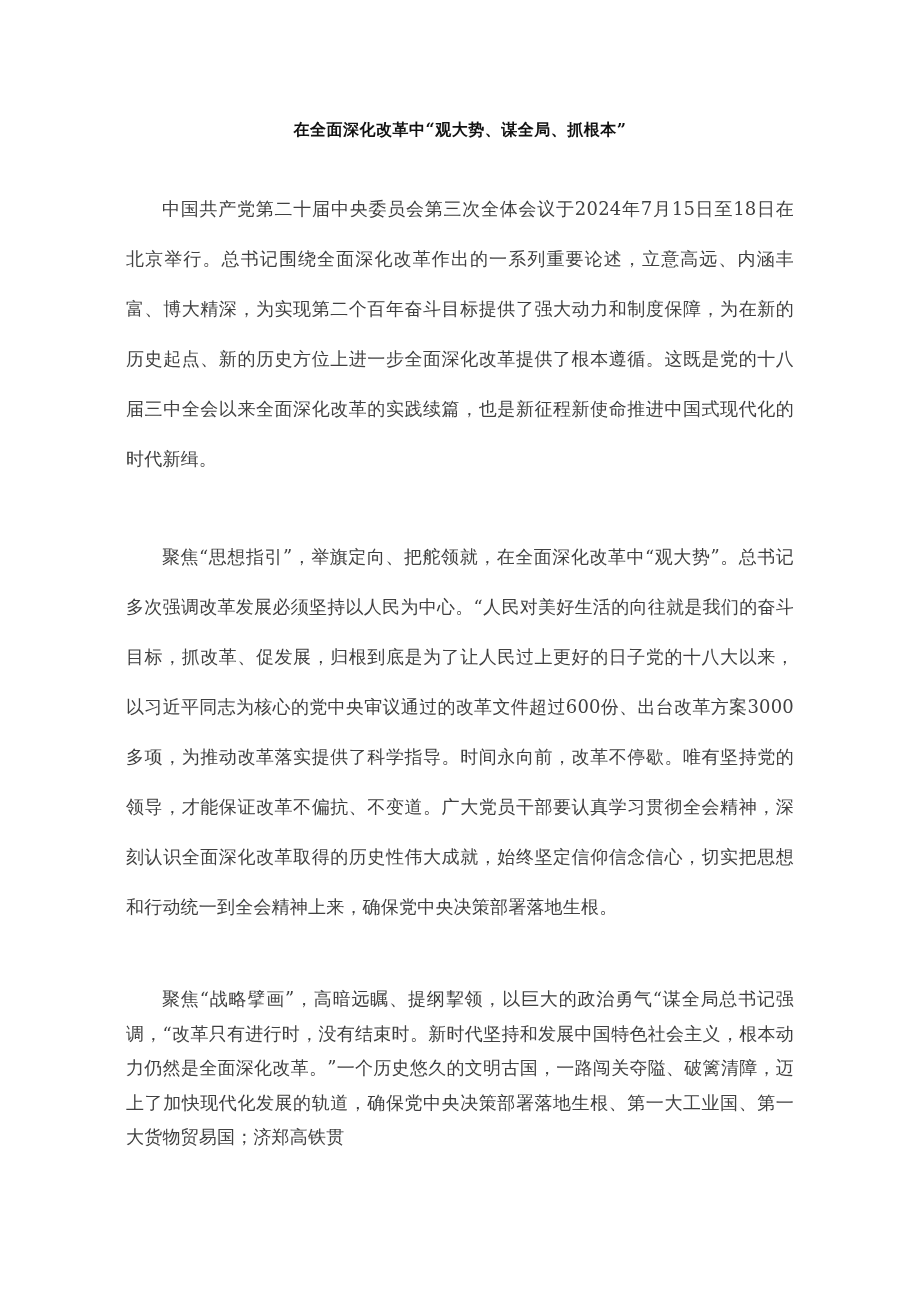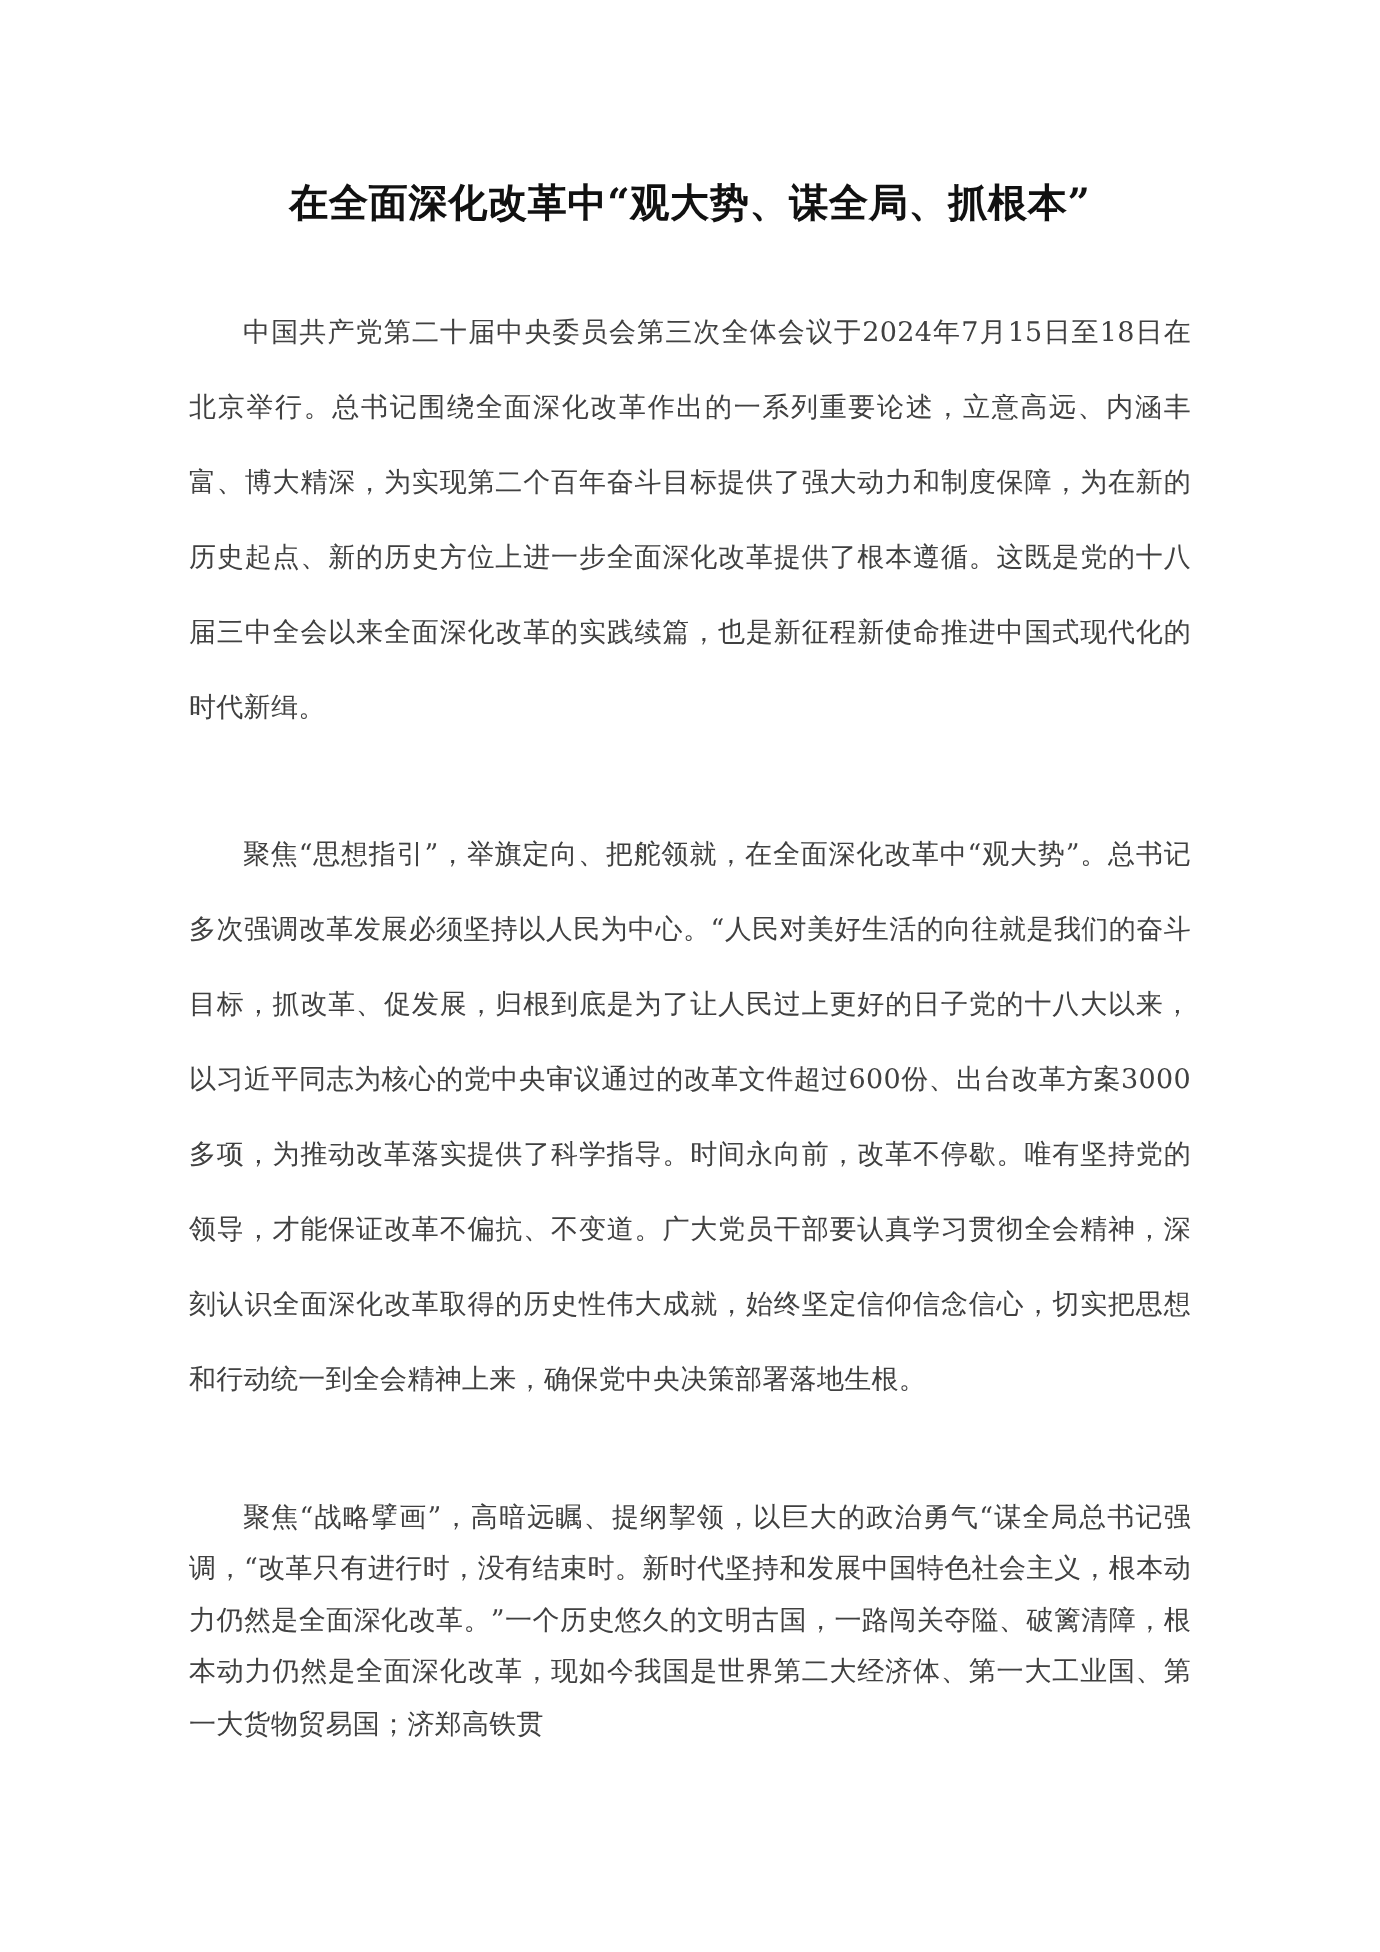--- a/index.html
+++ b/index.html
@@ -22,21 +22,21 @@
   }
 
   .doc-body {
     position: absolute;
     left: 126px;
     top: 0;
     width: 668px;
   }
 
   .doc-title {
-    font-size: 26px;
+    font-size: 16px;
     font-weight: bold;
     text-align: center;
     color: #111111;
     letter-spacing: 0.5px;
     margin: 0;
     padding-top: 120px;
     line-height: 1.25;
     white-space: nowrap;
   }
 
@@ -74,16 +74,16 @@
     <div class="gap-1"></div>
 
     <p class="para para-loose">中国共产党第二十届中央委员会第三次全体会议于2024年7月15日至18日在北京举行。总书记围绕全面深化改革作出的一系列重要论述，立意高远、内涵丰富、博大精深，为实现第二个百年奋斗目标提供了强大动力和制度保障，为在新的历史起点、新的历史方位上进一步全面深化改革提供了根本遵循。这既是党的十八届三中全会以来全面深化改革的实践续篇，也是新征程新使命推进中国式现代化的时代新缉。</p>
 
     <div class="gap-2"></div>
 
     <p class="para para-loose">聚焦“思想指引”，举旗定向、把舵领就，在全面深化改革中“观大势”。总书记多次强调改革发展必须坚持以人民为中心。“人民对美好生活的向往就是我们的奋斗目标，抓改革、促发展，归根到底是为了让人民过上更好的日子党的十八大以来，以习近平同志为核心的党中央审议通过的改革文件超过600份、出台改革方案3000多项，为推动改革落实提供了科学指导。时间永向前，改革不停歇。唯有坚持党的领导，才能保证改革不偏抗、不变道。广大党员干部要认真学习贯彻全会精神，深刻认识全面深化改革取得的历史性伟大成就，始终坚定信仰信念信心，切实把思想和行动统一到全会精神上来，确保党中央决策部署落地生根。</p>
 
     <div class="gap-3"></div>
 
-    <p class="para para-tight">聚焦“战略擘画”，高暗远瞩、提纲挈领，以巨大的政治勇气“谋全局总书记强调，“改革只有进行时，没有结束时。新时代坚持和发展中国特色社会主义，根本动力仍然是全面深化改革。”一个历史悠久的文明古国，一路闯关夺隘、破篱清障，根本动力仍然是全面深化改革，现如今我国是世界第二大经济体、第一大工业国、第一大货物贸易国；济郑高铁贯</p>
+    <p class="para para-tight">聚焦“战略擘画”，高暗远瞩、提纲挈领，以巨大的政治勇气“谋全局总书记强调，“改革只有进行时，没有结束时。新时代坚持和发展中国特色社会主义，根本动力仍然是全面深化改革。”一个历史悠久的文明古国，一路闯关夺隘、破篱清障，迈上了加快现代化发展的轨道，确保党中央决策部署落地生根、第一大工业国、第一大货物贸易国；济郑高铁贯</p>
 
   </div>
 </div>
 
 </body></html>

